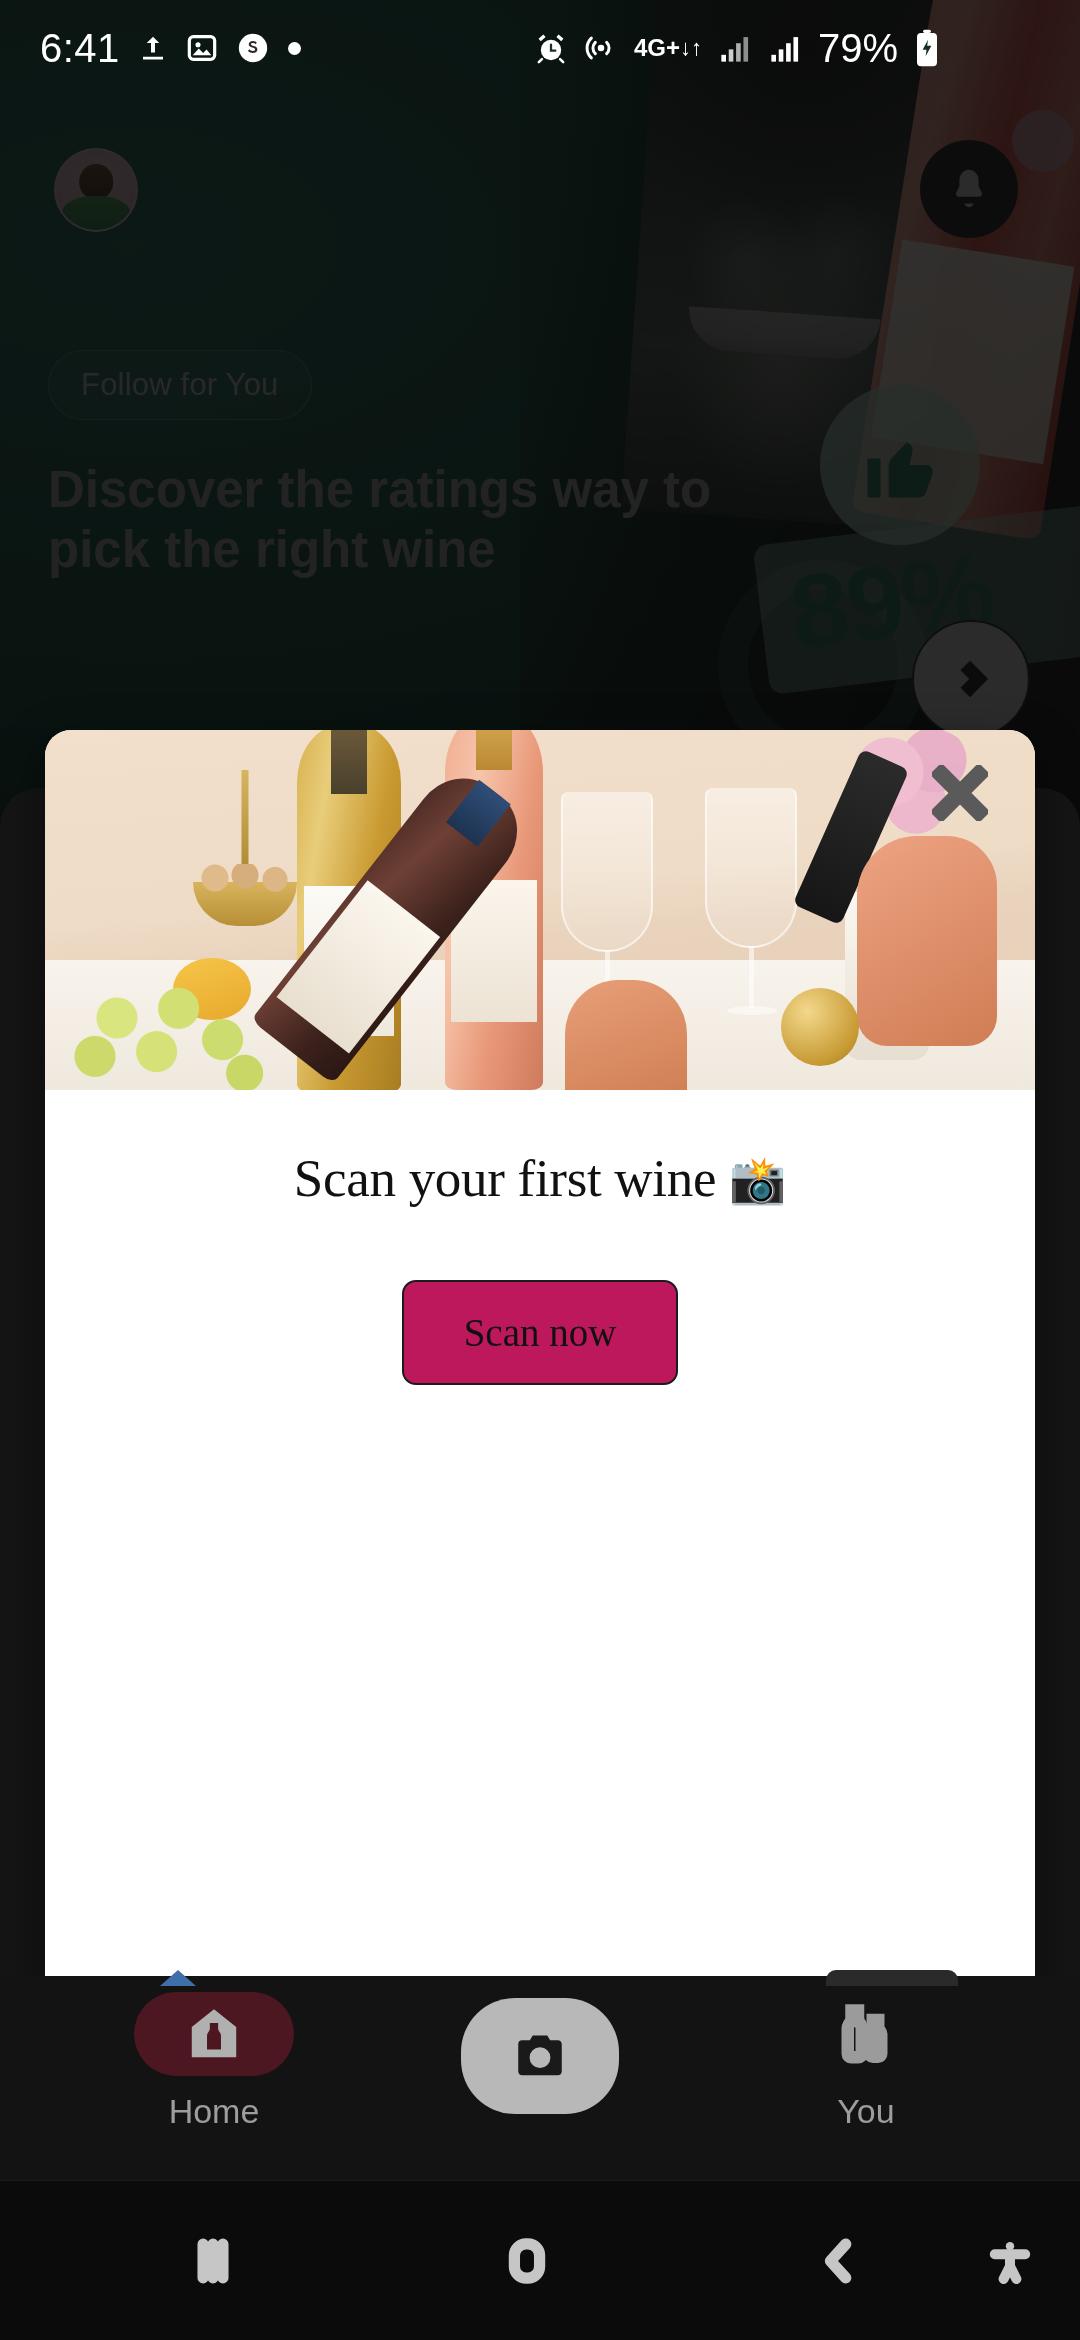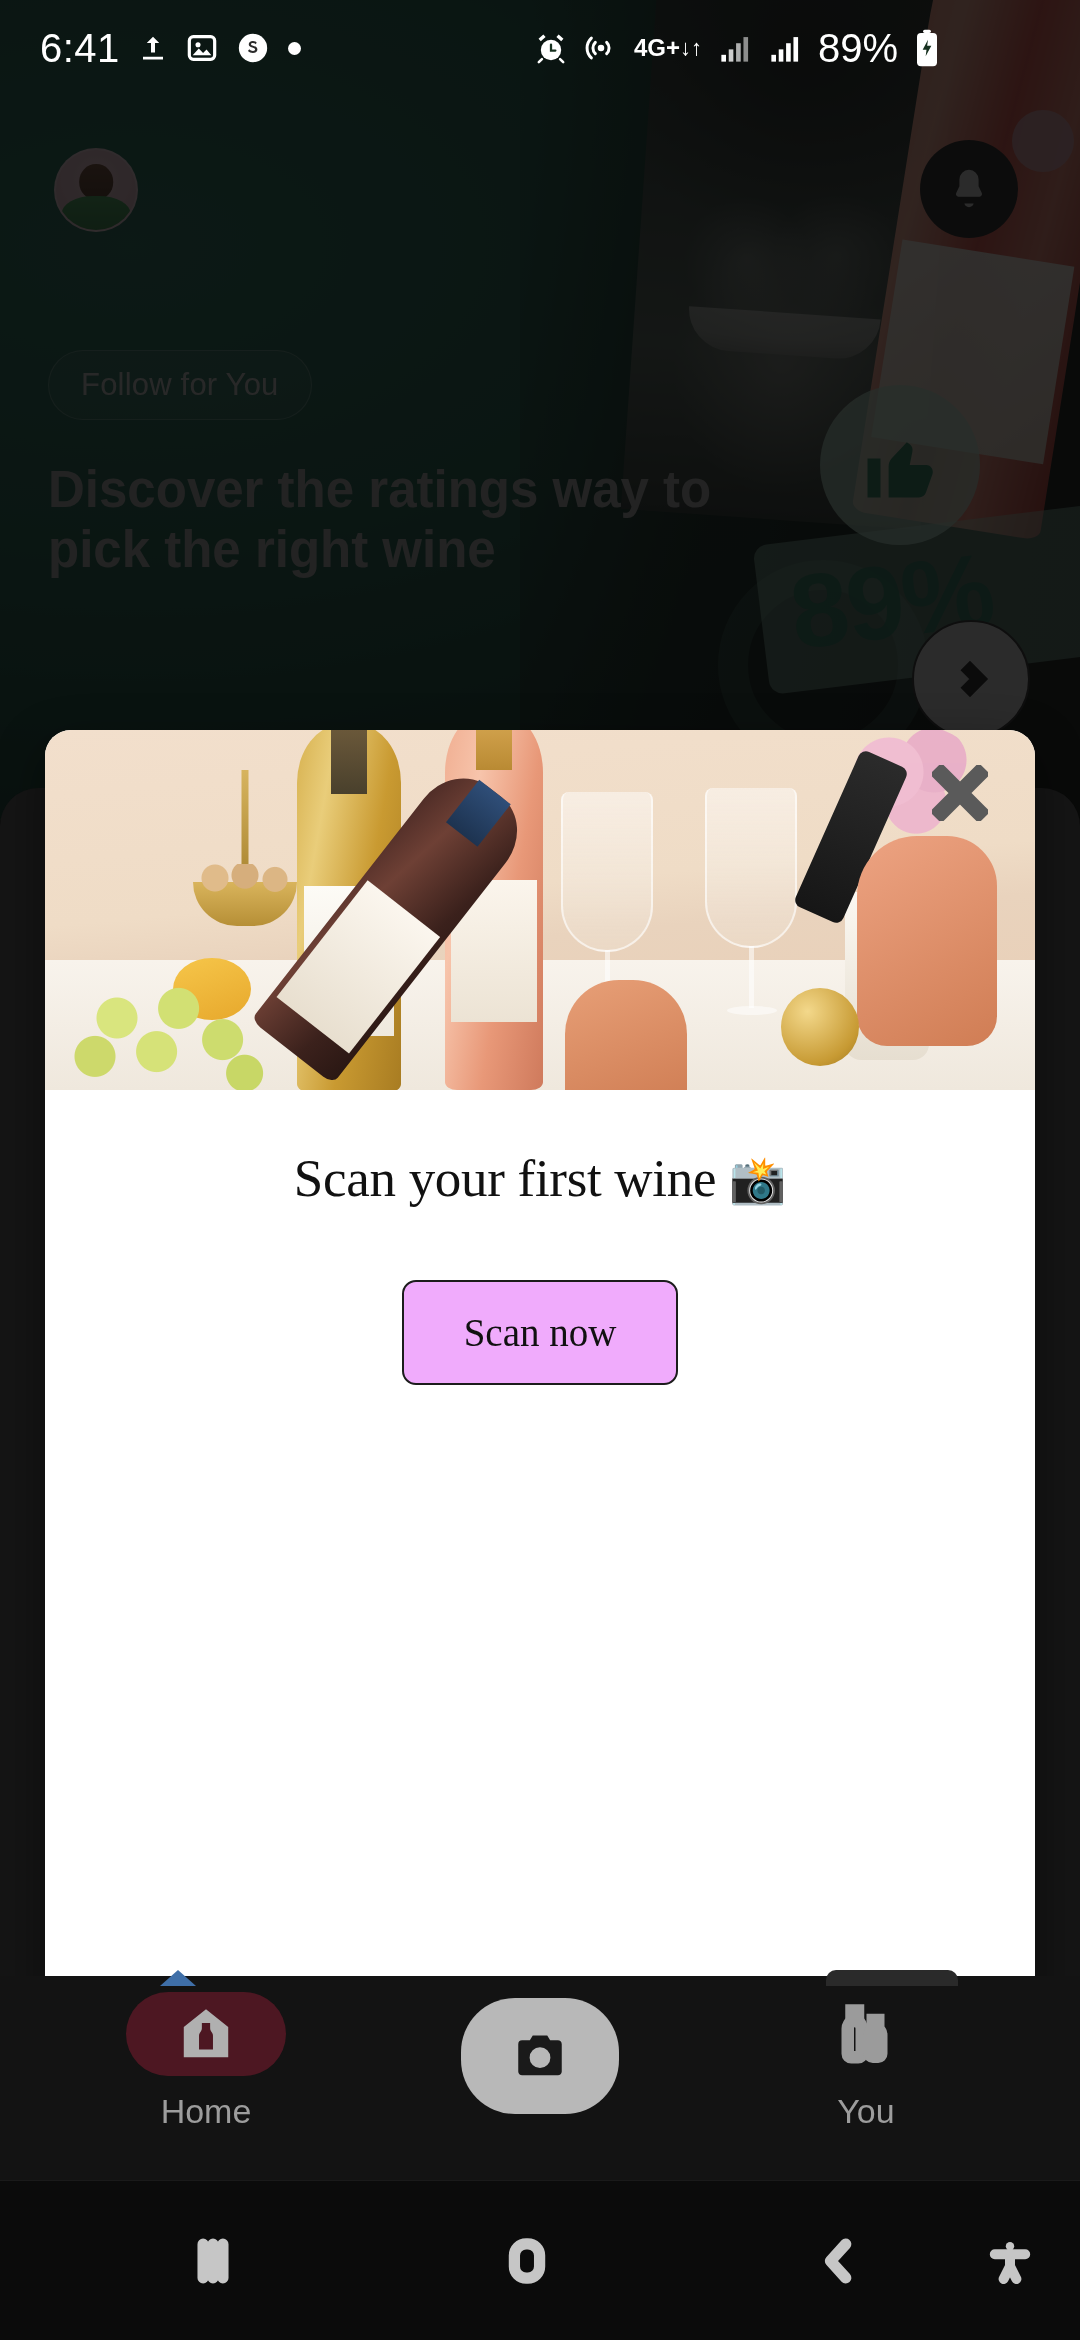--- a/index.html
+++ b/index.html
@@ -249,30 +249,30 @@
   }
   .close-x svg{ width:56px; height:56px; stroke:#5a5a5a; stroke-width:7; stroke-linecap:square; }
 
   .modal-body{ padding:58px 56px 64px; text-align:center;font-family:Liberation Serif, serif; }
   .modal-title{ color:#111; font-size:53px; font-weight:400; letter-spacing:-.3px; }
   .modal-title .emo{ font-size:46px; }
   .modal-sub{ margin-top:34px; color:#1c1c1c; font-size:38px; line-height:1.32; }
   .scan-btn{
     margin:72px auto 0; display:inline-flex; align-items:center; justify-content:center;
     padding:28px 60px; border:2px solid #1c1c1c; border-radius:14px;
-    background:#f0abfc; color:#111; font-size:39px;
+    background:#be185d; color:#111; font-size:39px;
   }
 
   
   #appnav{
     position:absolute; left:0; top:1976px; width:1080px; height:204px;
     background:#131313;
   }
   .nav-item{ position:absolute; top:16px; width:280px; text-align:center; }
-  .nav-home{ left:66px; }
+  .nav-home{ left:74px; }
   .nav-you{ left:726px; }
   .nav-pill{
     width:160px; height:84px; margin:0 auto; border-radius:42px; background:#4d1722;
     display:flex; align-items:center; justify-content:center;
   }
   .nav-pill svg{ width:62px; height:62px; fill:#b0b0b0; }
   .nav-plain{ width:160px; height:84px; margin:0 auto; display:flex; align-items:center; justify-content:center; }
   .nav-plain svg{ width:60px; height:60px; fill:none; stroke:#9b9b9b; stroke-width:5; }
   .nav-label{ margin-top:16px; color:#9d9d9d; font-size:34px; }
   .scan-fab{
@@ -509,21 +509,21 @@
           <rect x="7.4" y="12" width="3.4" height="9" fill="#ffffffcc"></rect>
           <rect x="12.8" y="7.5" width="3.4" height="13.5" fill="#ffffffaa"></rect>
           <rect x="18.2" y="3" width="3.4" height="18" fill="#ffffff88"></rect>
         </svg>
       <svg width="34" height="30" viewBox="0 0 24 22">
           <rect x="2" y="16" width="3.4" height="5" fill="#fff"></rect>
           <rect x="7.4" y="12" width="3.4" height="9" fill="#fff"></rect>
           <rect x="12.8" y="7.5" width="3.4" height="13.5" fill="#fff"></rect>
           <rect x="18.2" y="3" width="3.4" height="18" fill="#fff"></rect>
         </svg>
-      <span class="sb-batt">89%</span>
+      <span class="sb-batt">79%</span>
       <svg width="26" height="40" viewBox="0 0 14 24">
           <rect x="4.6" y="1" width="4.8" height="2" rx="1" fill="#fff"></rect>
           <rect x="1" y="3" width="12" height="20" rx="2.4" fill="#fff"></rect>
           <path d="M7.6 7l-3.2 6h2.3l-.5 4 3.4-6.4H7.1z" fill="#16301f"></path>
         </svg>
     </div>
   </div>
 
   <div id="sysnav">
     <div class="sys-btn sys-recents">

